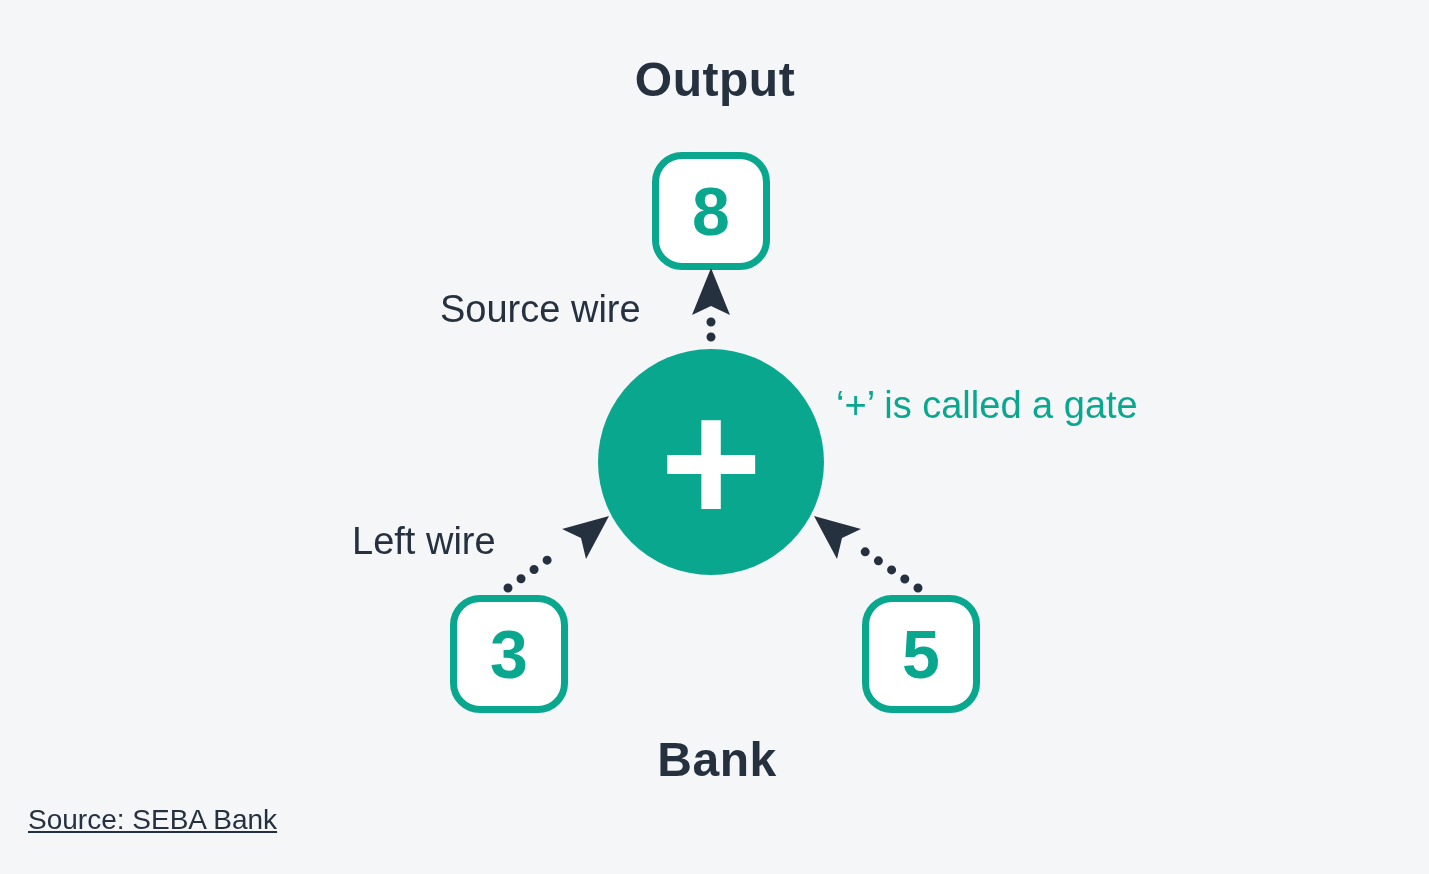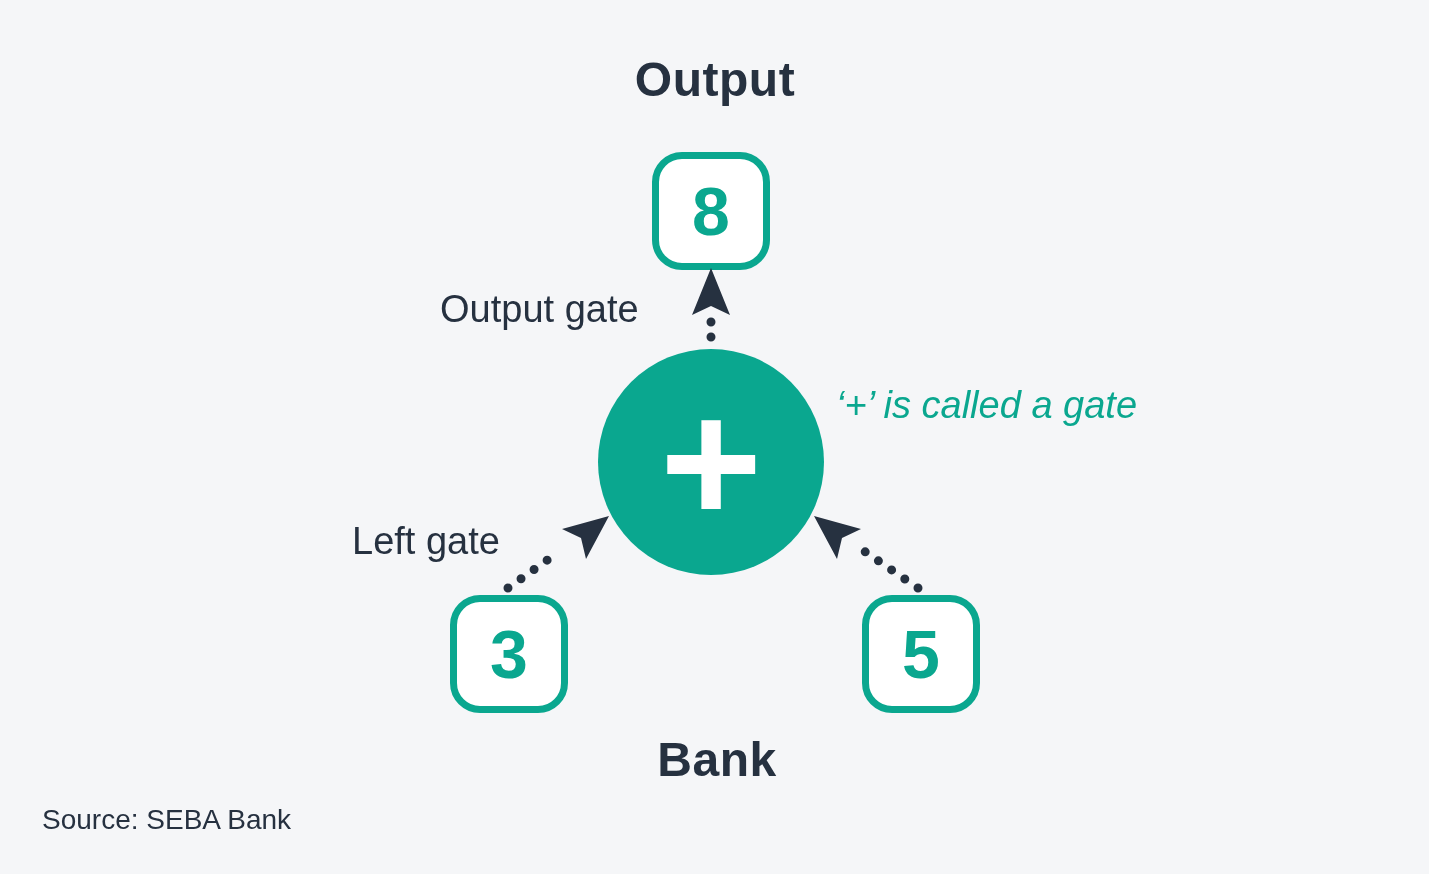--- a/index.html
+++ b/index.html
@@ -92,46 +92,46 @@
 <body>
 
 <div class="canvas">
 
   <div class="abs section-title" style="left:515px; top:52px;">Output</div>
 
   <div class="abs value-box" style="left:652px; top:152px;">
     <span class="value">8</span>
   </div>
 
-  <div class="abs wire-label" style="left:440px; top:288px;">Output gate</div>
+  <div class="abs wire-label" style="left:440px; top:288px;">Source wire</div>
 
   <svg class="wires" viewBox="0 0 1429 874">
 
     <line class="wire-dots" x1="711" y1="322" x2="711" y2="350" stroke-dasharray="0 15"></line>
     <polygon class="wire-arrow" points="711,268 730,315 711,306 692,315"></polygon>
 
     <line class="wire-dots" x1="508" y1="588" x2="560" y2="551" stroke-dasharray="0 16"></line>
     <polygon class="wire-arrow" points="609,516 586,559 581,538 562,529"></polygon>
 
     <line class="wire-dots" x1="918" y1="588" x2="864" y2="551" stroke-dasharray="0 16"></line>
     <polygon class="wire-arrow" points="814,516 837,559 842,538 861,529"></polygon>
   </svg>
 
   <div class="abs gate-circle" style="left:598px; top:349px;">
     <span class="gate-plus">+</span>
   </div>
 
-  <div class="abs gate-note" style="left:836px; top:384px;font-style:italic;">‘+’ is called a gate</div>
+  <div class="abs gate-note" style="left:836px; top:384px;">‘+’ is called a gate</div>
 
-  <div class="abs wire-label" style="left:352px; top:520px;">Left gate</div>
+  <div class="abs wire-label" style="left:352px; top:520px;">Left wire</div>
 
   <div class="abs value-box" style="left:450px; top:595px;">
     <span class="value">3</span>
   </div>
   <div class="abs value-box" style="left:862px; top:595px;">
     <span class="value">5</span>
   </div>
 
   <div class="abs section-title" style="left:517px; top:732px;">Bank</div>
 
-  <div class="abs source-note" style="left:42px; top:804px;">Source: SEBA Bank</div>
+  <div class="abs source-note" style="left:28px; top:804px;text-decoration:underline;">Source: SEBA Bank</div>
 
 </div>
 
 </body></html>

